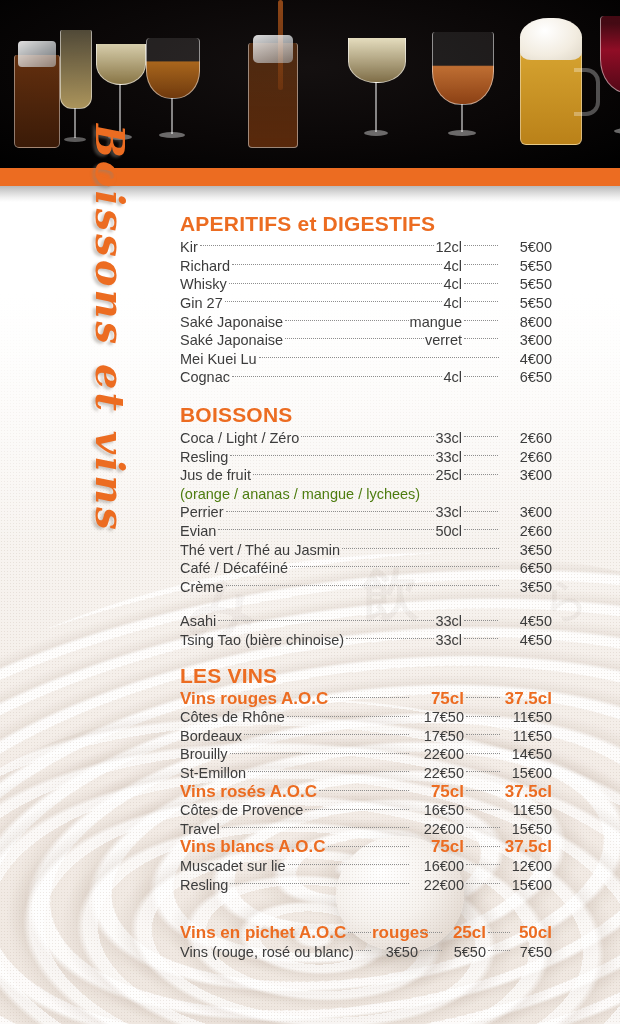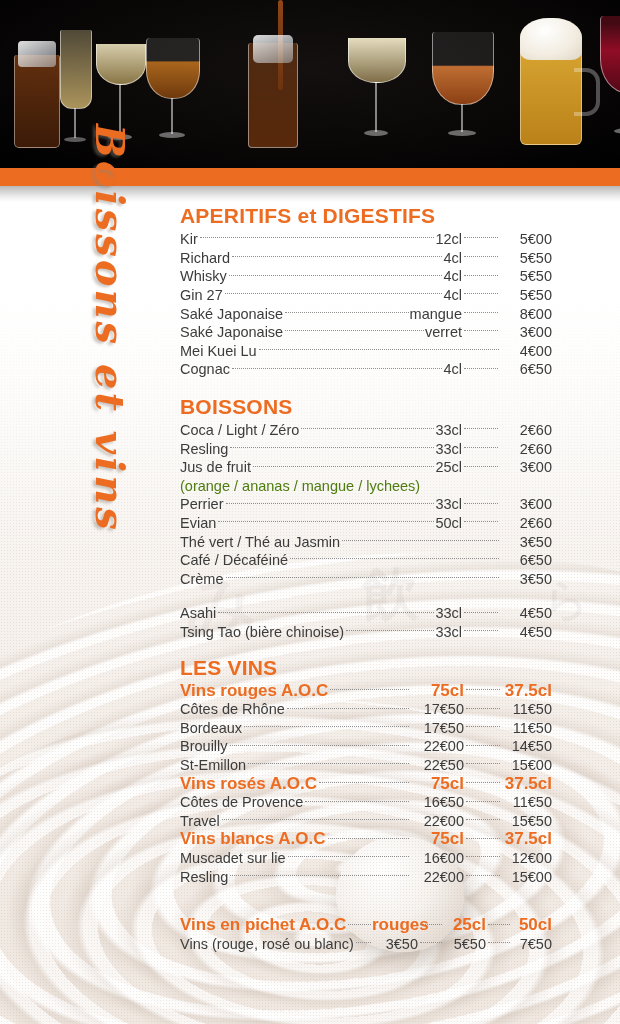--- a/index.html
+++ b/index.html
@@ -214,21 +214,21 @@
     color: #ec6c21;
     letter-spacing: 3px;
     white-space: nowrap;
     text-shadow: 2px 3px 3px rgba(140,130,122,0.45);
   }
 
   
   .menu {
     position: absolute;
     left: 180px;
-    top: 204px;
+    top: 212px;
     width: 372px;
   }
   .sec-title {
     color: #ec6c21;
     font-size: 21px;
     font-weight: 700;
     letter-spacing: .2px;
     margin: 0 0 2px 0;
     line-height: 1.15;
   }

